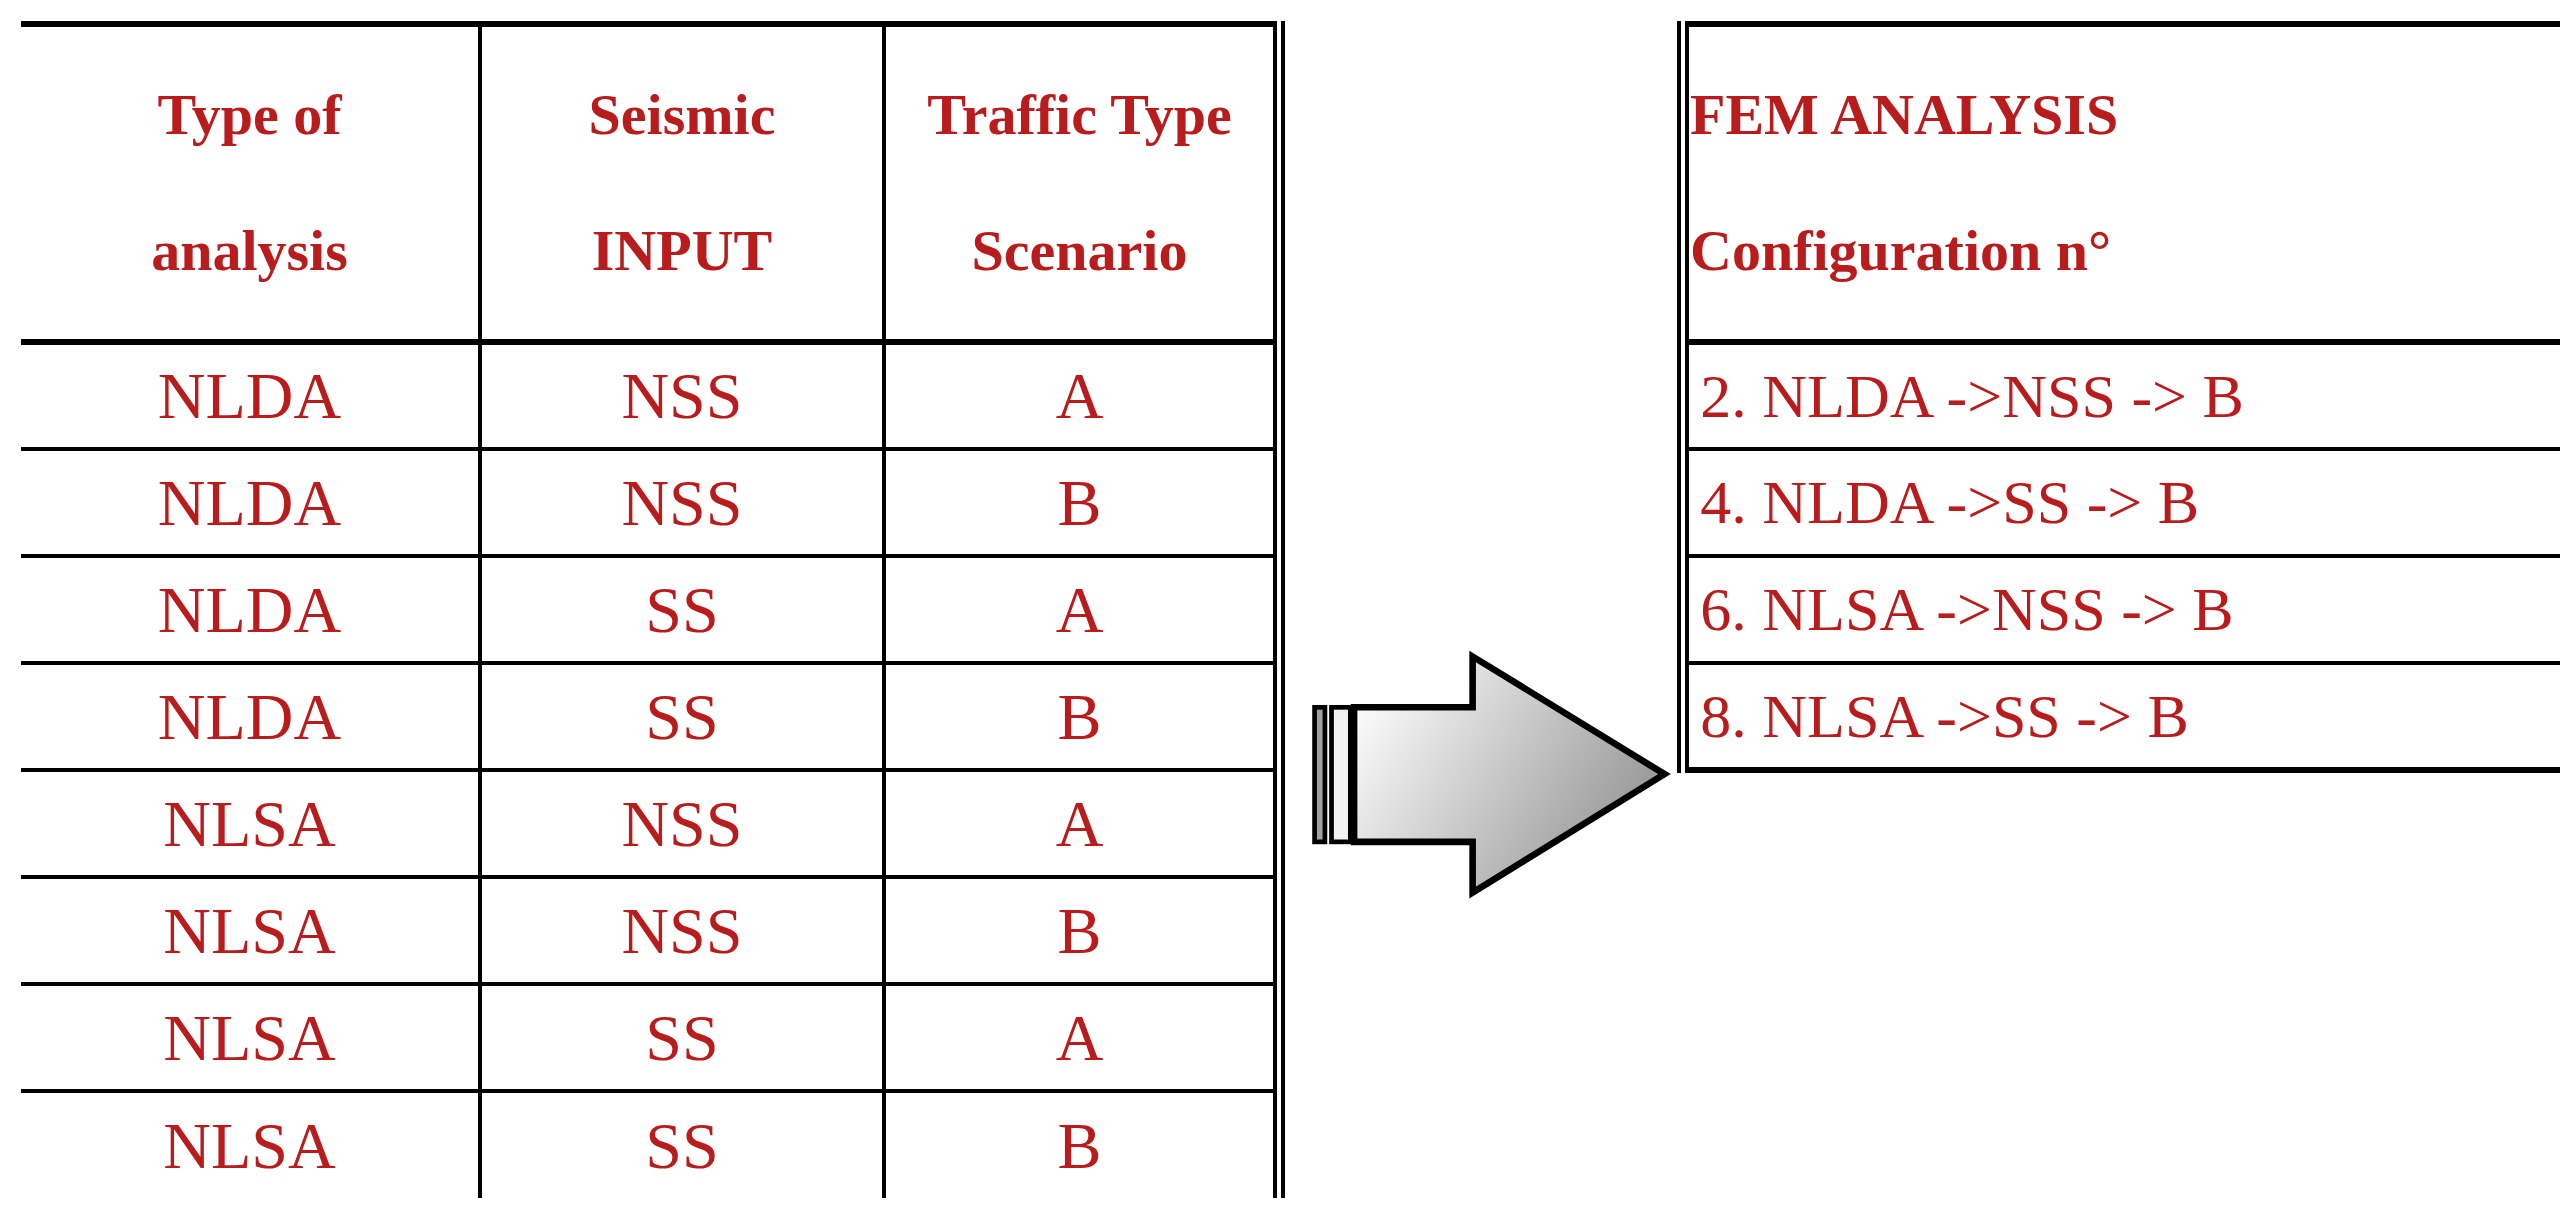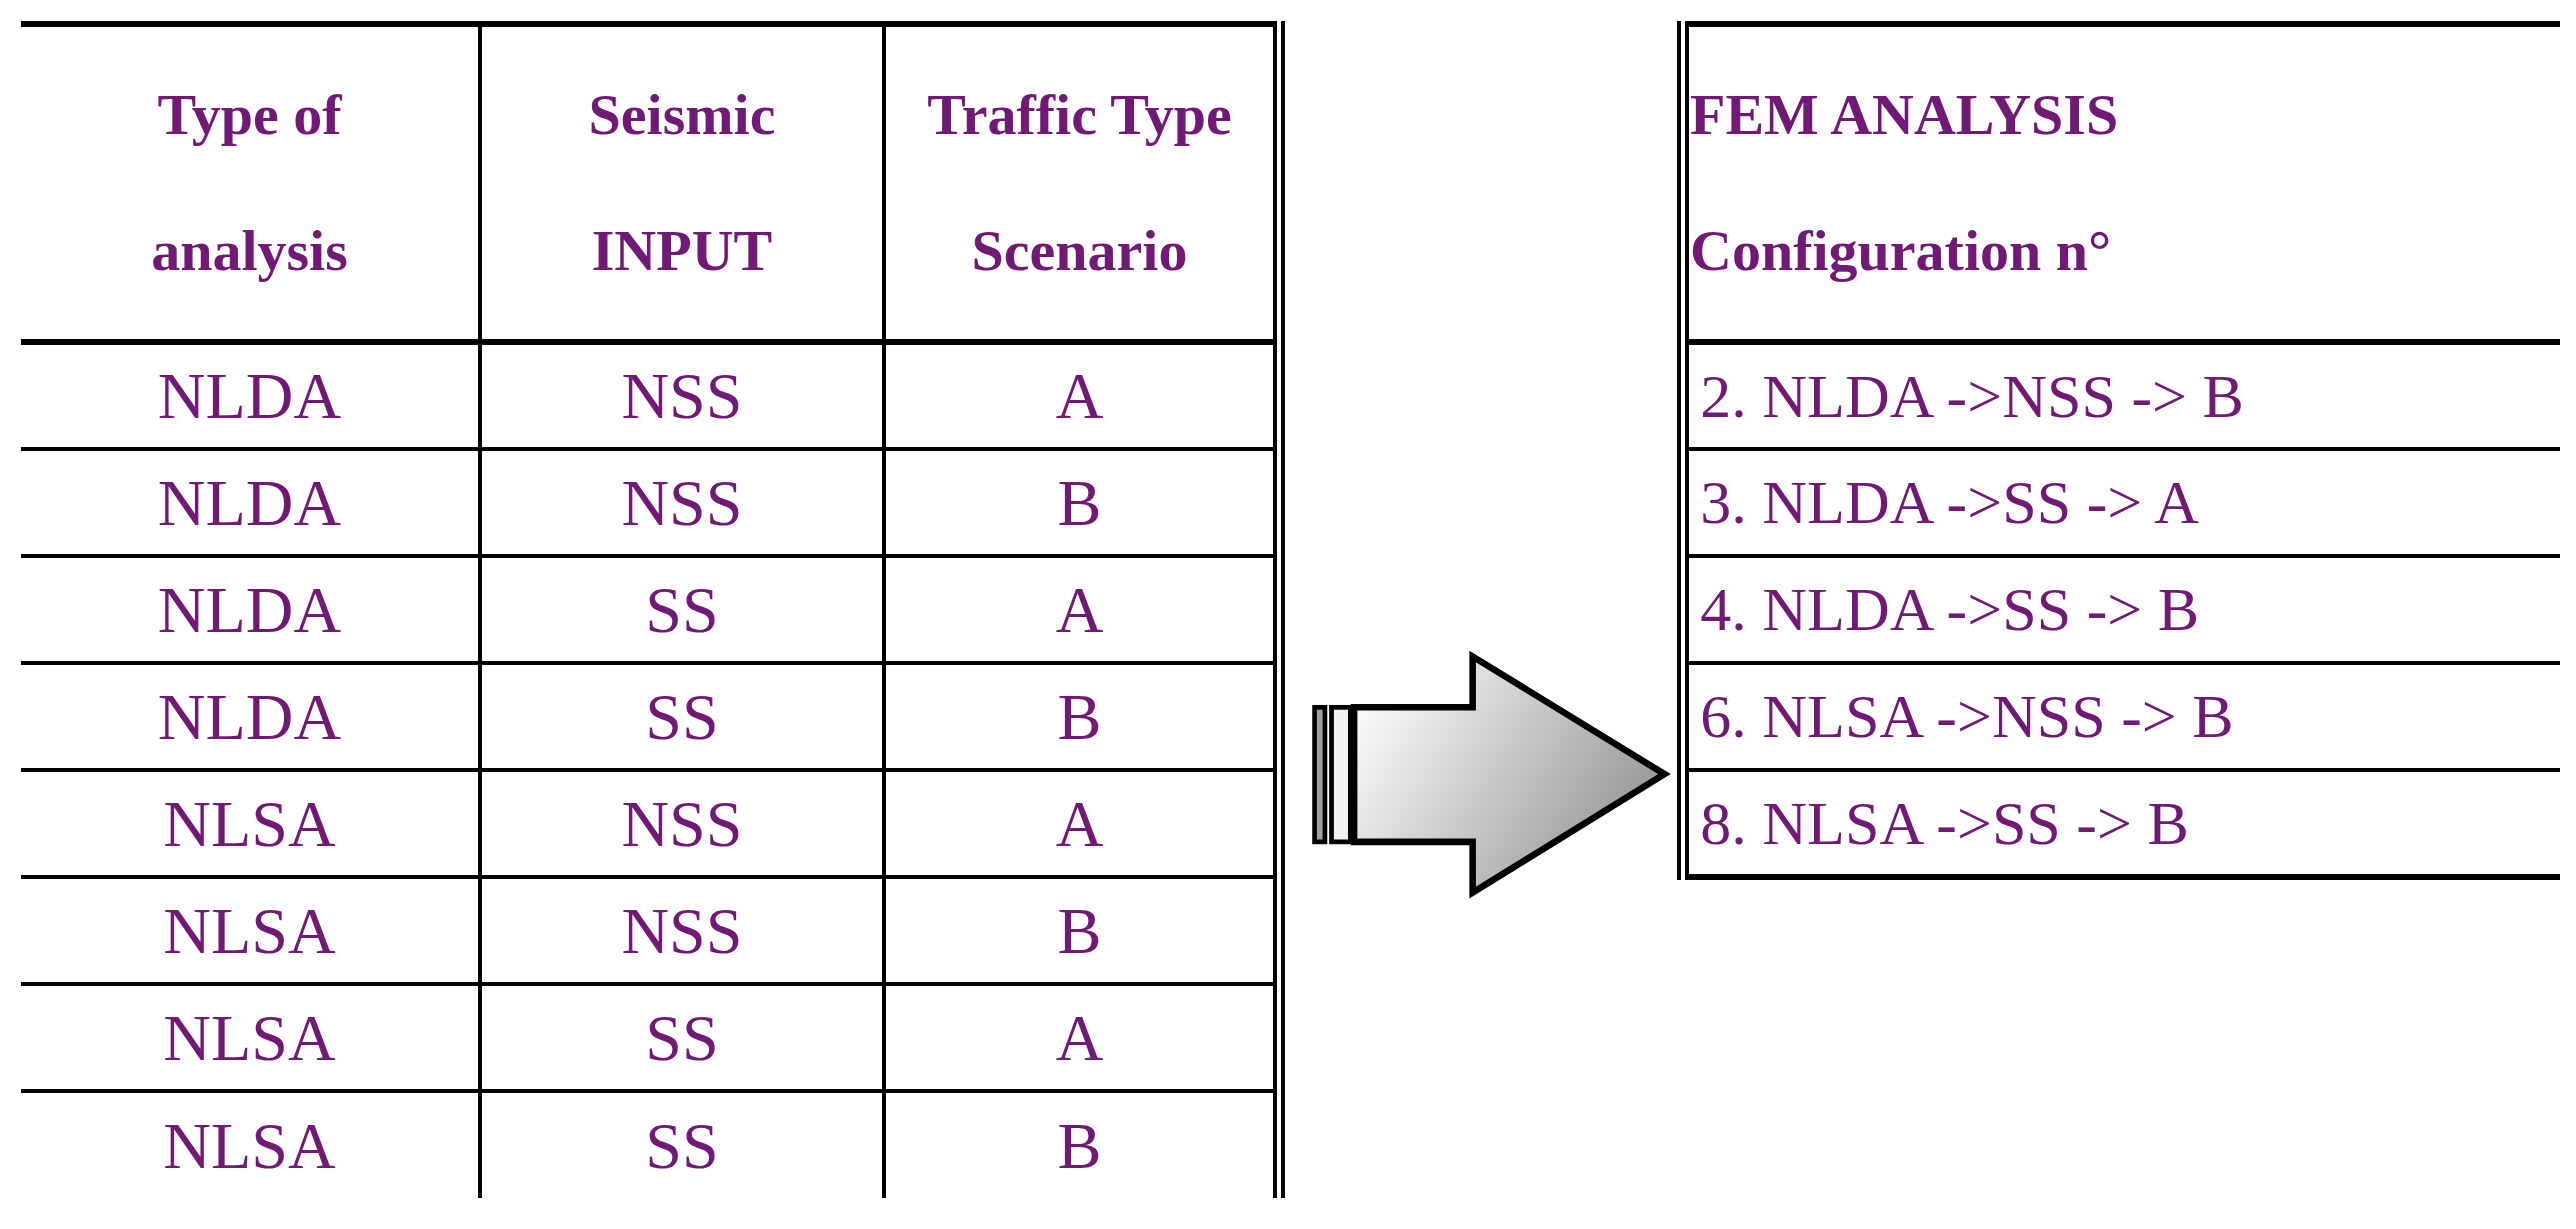--- a/index.html
+++ b/index.html
@@ -1,20 +1,20 @@
 <!DOCTYPE html>
 <html style="font-size:15px"><head>
 <meta charset="utf-8">
 <style>
   html,body { margin:0; padding:0; background:#ffffff; }
   .canvas {
     position:relative; width:2576px; height:1229px;
     background:#ffffff; overflow:hidden;
     font-family:"Liberation Serif","DejaVu Serif",serif;
-    color:#701a75;
+    color:#b91c1c;
   }
   table.tbl { border-collapse:collapse; position:absolute; table-layout:fixed; }
   table.tbl td { vertical-align:middle; overflow:hidden; }
 
   
   #left-table { left:21px; top:21px; width:1258px; }
   #left-table td {
     border:4.7px solid #000; text-align:center; font-size:66px;
   }
   #left-table thead td {
@@ -135,23 +135,20 @@
       <tr>
         <td>FEM ANALYSIS
 Configuration n°</td>
       </tr>
     </thead>
     <tbody>
       <tr>
         <td>2. NLDA -&gt;NSS -&gt; B</td>
       </tr>
       <tr>
-        <td>3. NLDA -&gt;SS -&gt; A</td>
-      </tr>
-      <tr>
         <td>4. NLDA -&gt;SS -&gt; B</td>
       </tr>
       <tr>
         <td>6. NLSA -&gt;NSS -&gt; B</td>
       </tr>
       <tr>
         <td>8. NLSA -&gt;SS -&gt; B</td>
       </tr>
     </tbody>
   </table>

